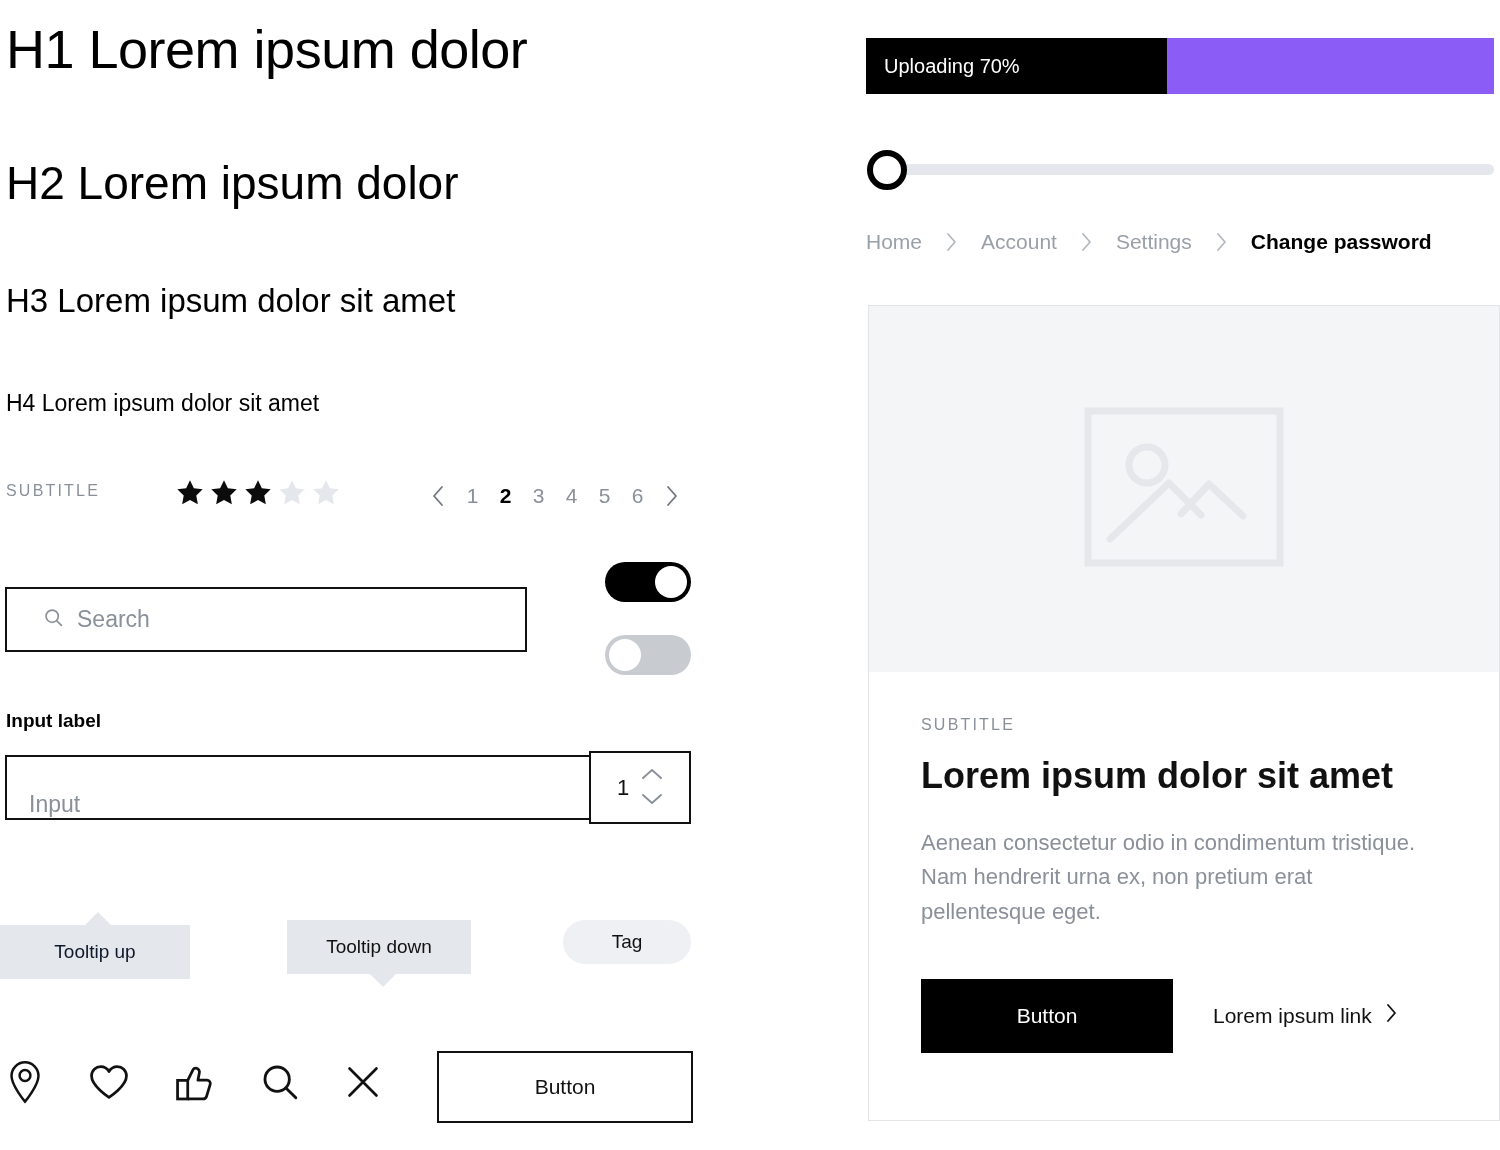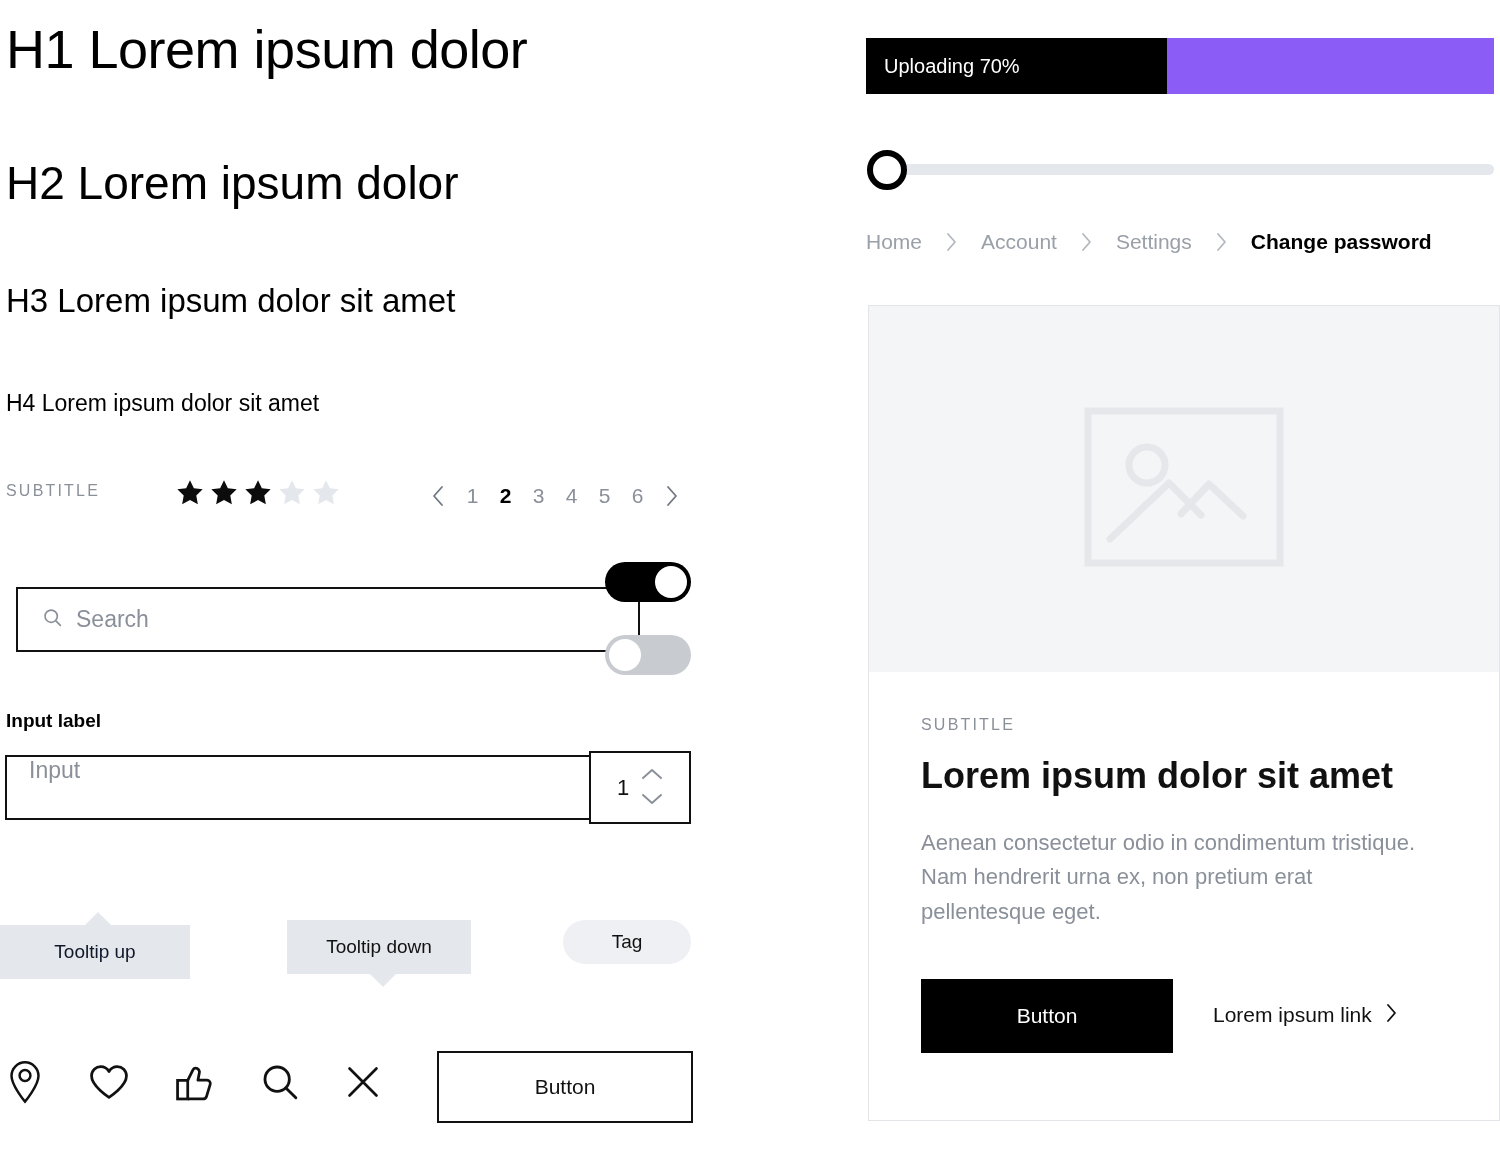--- a/index.html
+++ b/index.html
@@ -114,29 +114,28 @@
   .pagination .pg-num.active {
     color: #000000;
     font-weight: 700;
   }
 
   
   .search-box {
     position: absolute;
     left: 5px;
     top: 587px;
-    width: 624px;
+    width: 522px;
     height: 65px;
     border: 2px solid #111111;
     box-sizing: border-box;
     display: flex;
     align-items: center;
-    padding-left: 24px;
+    padding-left: 36px;
     background: #fff;
-    margin-left: 11px;
   }
   .search-box .mag { margin-right: 13px; display:block; }
   .search-box .ph {
     font-size: 23px;
     color: #8a9099;
   }
 
   
   .toggle-on {
     position: absolute;
@@ -186,21 +185,21 @@
   }
   .text-input {
     position: absolute;
     left: 5px;
     top: 755px;
     width: 592px;
     height: 65px;
     border: 2px solid #111111;
     box-sizing: border-box;
     display: flex;
-    align-items: flex-start;
+    align-items: flex-end;
     padding-left: 22px;
     background: #fff;
   }
   .text-input .ph {
     font-size: 23px;
     color: #8a9099;
   }
 
   
   .stepper {
@@ -452,21 +451,21 @@
     background: #000000;
     color: #ffffff;
     font-size: 21px;
     display: flex;
     align-items: center;
     justify-content: center;
   }
   .card .link {
     margin-left: 40px;
     display: flex;
-    align-items: flex-start;
+    align-items: center;
     gap: 13px;
     font-size: 21px;
     color: #111111;
     white-space: nowrap;
   }
 </style>
 </head>
 <body>
 
 <div class="page">

